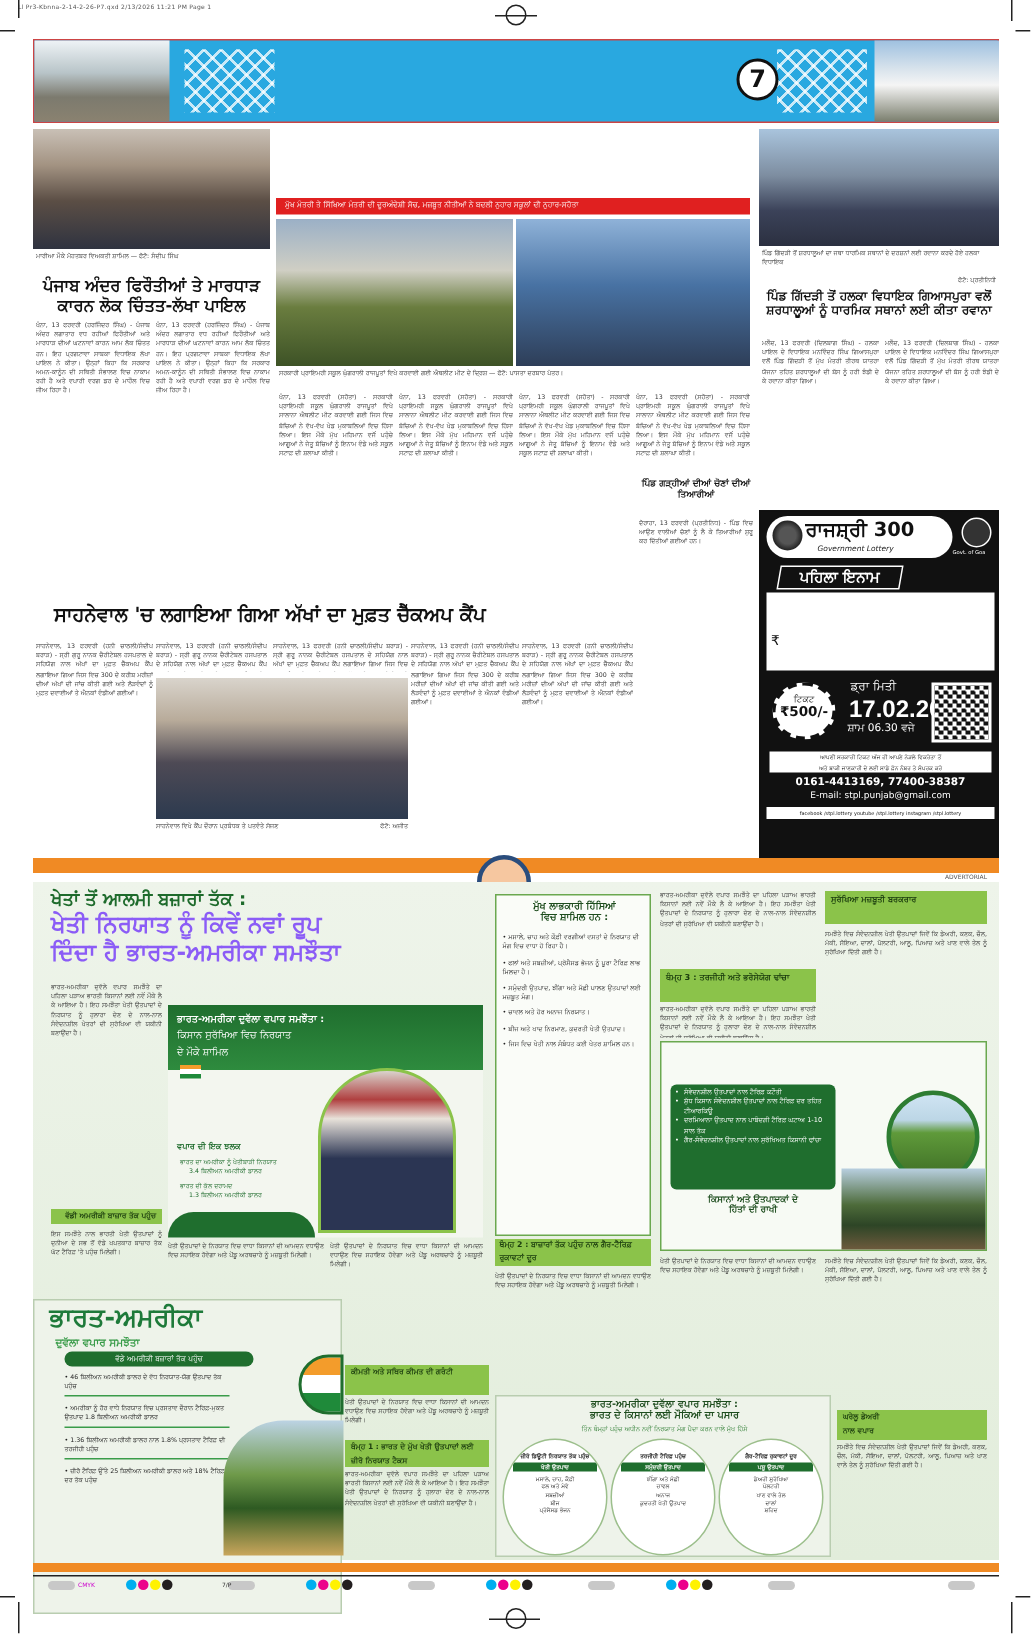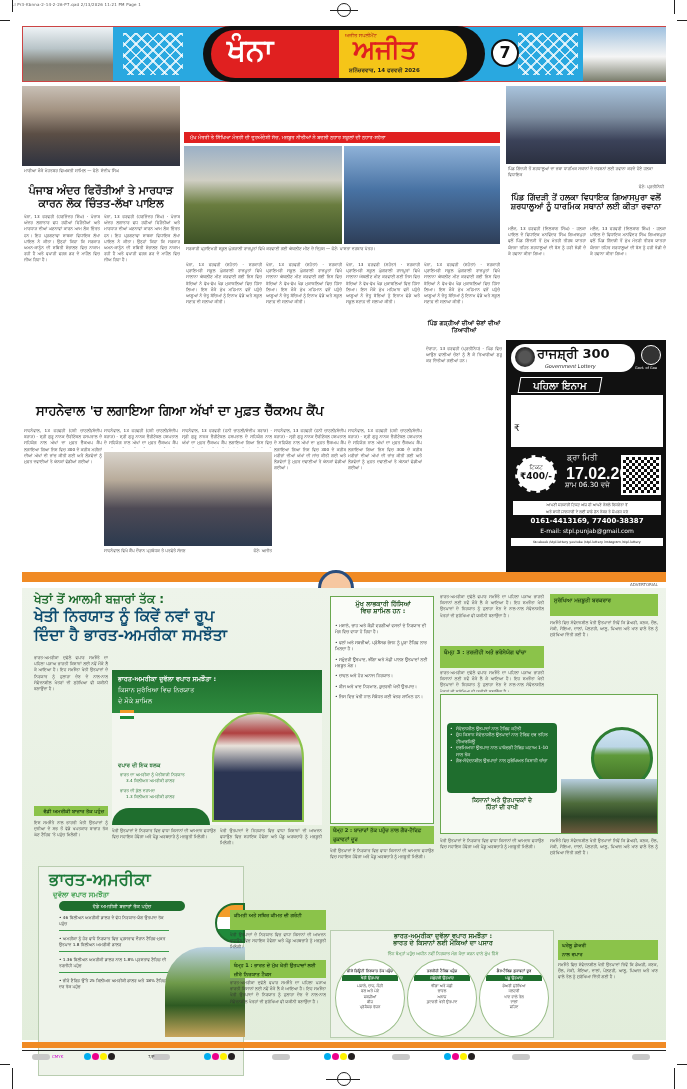--- a/index.html
+++ b/index.html
@@ -31,28 +31,20 @@
 <div class="abs crop" style="left:12px;top:0;width:1px;height:12px"></div>
 <div class="abs crop" style="right:0;top:20px;width:10px;height:1px"></div>
 <div class="abs crop" style="right:12px;top:0;width:1px;height:14px"></div>
 <div class="abs regmark" style="left:337px;top:3px"></div>
 <div class="abs crop" style="left:330px;top:10px;width:28px;height:1px"></div>
 
 <div class="abs" style="left:22px;top:26px;width:644px;height:56px;background:#29a8e0;border:1px solid #c44;">
   <div class="abs photo" style="left:0;top:0;width:90px;height:54px;background:linear-gradient(180deg,#eef3f6 0%,#b8c4c8 40%,#7c7a6e 70%,#8a8270 100%);"></div>
   <div class="abs" style="left:100px;top:6px;width:60px;height:42px;background:repeating-linear-gradient(45deg,transparent 0 6px,rgba(255,255,255,.75) 6px 8px),repeating-linear-gradient(-45deg,transparent 0 6px,rgba(255,255,255,.75) 6px 8px);"></div>
   <div class="abs" style="left:495px;top:6px;width:60px;height:42px;background:repeating-linear-gradient(45deg,transparent 0 6px,rgba(255,255,255,.75) 6px 8px),repeating-linear-gradient(-45deg,transparent 0 6px,rgba(255,255,255,.75) 6px 8px);"></div>
-  <div class="abs" style="left:180px;top:-1px;width:282px;height:56px;border-radius:28px;background:#111;">
-    <div class="abs" style="left:8px;top:4px;width:128px;height:48px;border-radius:24px 0 0 24px;background:#e02020;"></div>
-    <div class="abs" style="left:136px;top:4px;width:128px;height:48px;border-radius:0 24px 24px 0;background:#f5c518;"></div>
-    <div class="abs" style="left:24px;top:6px;font-size:30px;font-weight:bold;color:#fff;font-family:'DejaVu Sans',sans-serif;">ਖੰਨਾ</div>
-    <div class="abs" style="left:142px;top:6px;font-size:5px;color:#b01818;">ਅਜੀਤ ਸਪਲੀਮੈਂਟ</div>
-    <div class="abs" style="left:150px;top:8px;font-size:26px;font-weight:bold;color:#e02020;font-family:'DejaVu Sans',sans-serif;">ਅਜੀਤ</div>
-    <div class="abs" style="left:146px;top:41px;font-size:5.5px;color:#222;font-weight:bold;">ਸ਼ਨਿੱਚਰਵਾਰ, 14 ਫਰਵਰੀ 2026</div>
-  </div>
   <div class="abs" style="left:468px;top:12px;width:28px;height:28px;border-radius:50%;background:#fff;border:2px solid #111;text-align:center;line-height:24px;font-size:16px;font-weight:bold;">
     <span>7</span>
   </div>
   <div class="abs photo" style="left:560px;top:0;width:83px;height:54px;background:linear-gradient(180deg,#9fc1e0 0%,#d8e3ec 35%,#f5f5f5 55%,#7b7f6e 100%);"></div>
 </div>
 
 <div class="abs photo ph-people" style="left:22px;top:86px;width:158px;height:80px;"></div>
 <div class="abs caption" style="left:24px;top:168px;width:156px;">ਮਾਰੀਆ ਮੌਕੇ ਮੋਹਤਬਰ ਵਿਅਕਤੀ ਸ਼ਾਮਿਲ — ਫੋਟੋ: ਸੰਦੀਪ ਸਿੰਘ</div>
 <div class="abs headline" style="left:22px;top:185px;width:158px;font-size:11px;">
   <div>ਪੰਜਾਬ ਅੰਦਰ ਫਿਰੌਤੀਆਂ ਤੇ ਮਾਰਧਾੜ</div>
@@ -95,21 +87,21 @@
   <div class="abs" style="left:134px;top:4px;width:20px;height:20px;border-radius:50%;border:1px solid #fff;background:#333;"></div>
   <div class="abs" style="left:128px;top:25px;font-size:3.5px;color:#fff;">Govt. of Goa</div>
   <div class="abs" style="left:12px;top:36px;width:82px;height:16px;background:#111;border:1px solid #fff;transform:skewX(-10deg);">
     <div style="transform:skewX(10deg);color:#fff;font-size:10px;font-weight:bold;text-align:center;line-height:16px;">ਪਹਿਲਾ ਇਨਾਮ</div>
   </div>
   <div class="abs" style="left:4px;top:54px;width:152px;height:52px;background:#fff;">
     <span class="abs" style="left:3px;top:28px;font-size:9px;">₹</span>
   </div>
   <div class="abs" style="left:8px;top:114px;width:42px;height:38px;border-radius:50%;background:#fff;border:2px dashed #111;text-align:center;">
     <div style="font-size:6px;margin-top:6px;">ਟਿਕਟ</div>
-    <div style="font-size:9px;font-weight:bold;">₹400/-</div>
+    <div style="font-size:9px;font-weight:bold;">₹500/-</div>
   </div>
   <div class="abs" style="left:60px;top:112px;font-size:8px;color:#fff;">ਡ੍ਰਾ ਮਿਤੀ</div>
   <div class="abs" style="left:59px;top:124px;font-size:16px;color:#fff;font-weight:bold;font-family:'Liberation Sans',sans-serif;">17.02.2026</div>
   <div class="abs" style="left:58px;top:140px;font-size:7px;color:#fff;">ਸ਼ਾਮ 06.30 ਵਜੇ</div>
   <div class="abs" style="left:114px;top:114px;width:40px;height:40px;background:repeating-conic-gradient(#111 0 25%,#fff 0 50%) 0 0/6px 6px;border:2px solid #fff;"></div>
   <div class="abs" style="left:6px;top:160px;width:148px;height:14px;background:#fff;font-size:3.8px;line-height:7px;text-align:center;color:#111;">
     <div>ਆਪਣੀ ਸਰਕਾਰੀ ਟਿਕਟ ਅੱਜ ਹੀ ਆਪਣੇ ਨੇੜਲੇ ਵਿਕਰੇਤਾ ਤੋਂ</div>
     <div>ਅਤੇ ਬਾਕੀ ਜਾਣਕਾਰੀ ਦੇ ਲਈ ਸਾਡੇ ਫ਼ੋਨ ਨੰਬਰ ਤੇ ਸੰਪਰਕ ਕਰੋ</div>
   </div>
   <div class="abs" style="left:0;top:176px;width:160px;text-align:center;font-size:7px;color:#fff;font-weight:bold;">0161-4413169, 77400-38387</div>
@@ -126,21 +118,21 @@
 <div class="abs photo ph-group" style="left:104px;top:452px;width:168px;height:94px;"></div>
 <div class="abs caption" style="left:104px;top:548px;width:130px;">ਸਾਹਨੇਵਾਲ ਵਿਖੇ ਕੈਂਪ ਦੌਰਾਨ ਪ੍ਰਬੰਧਕ ਤੇ ਪਤਵੰਤੇ ਸੱਜਣ</div>
 <div class="abs caption" style="left:234px;top:548px;width:38px;text-align:right;">ਫੋਟੋ: ਅਜੀਤ</div>
 
 <div class="abs" style="left:22px;top:572px;width:644px;height:10px;background:#f08a24;"></div>
 <div class="abs" style="left:630px;top:582px;font-size:4px;color:#555;">ADVERTORIAL</div>
 <div class="abs" style="left:318px;top:570px;width:36px;height:36px;border-radius:50%;background:#f6c7a0;border:3px solid #2a4d7d;"></div>
 <div class="abs box-green" style="left:22px;top:588px;width:644px;height:452px;background:linear-gradient(180deg,#eef4ea 0%,#e2eddb 100%);"></div>
 
 <div class="abs" style="left:34px;top:592px;font-size:12px;font-weight:bold;color:#1e6b2c;">ਖੇਤਾਂ ਤੋਂ ਆਲਮੀ ਬਜ਼ਾਰਾਂ ਤੱਕ :</div>
-<div class="abs" style="left:34px;top:607px;width:300px;font-size:15.5px;font-weight:bold;color:#0c4a6e;line-height:19px;">
+<div class="abs" style="left:34px;top:607px;width:300px;font-size:15.5px;font-weight:bold;color:#8b5cf6;line-height:19px;">
   <div>ਖੇਤੀ ਨਿਰਯਾਤ ਨੂੰ ਕਿਵੇਂ ਨਵਾਂ ਰੂਪ</div>
   <div>ਦਿੰਦਾ ਹੈ ਭਾਰਤ-ਅਮਰੀਕਾ ਸਮਝੌਤਾ</div>
 </div>
 
 <div class="abs txtblock" style="left:34px;top:655px;width:74px;height:150px;">ਭਾਰਤ-ਅਮਰੀਕਾ ਦੁਵੱਲੇ ਵਪਾਰ ਸਮਝੌਤੇ ਦਾ ਪਹਿਲਾ ਪੜਾਅ ਭਾਰਤੀ ਕਿਸਾਨਾਂ ਲਈ ਨਵੇਂ ਮੌਕੇ ਲੈ ਕੇ ਆਇਆ ਹੈ। ਇਹ ਸਮਝੌਤਾ ਖੇਤੀ ਉਤਪਾਦਾਂ ਦੇ ਨਿਰਯਾਤ ਨੂੰ ਹੁਲਾਰਾ ਦੇਣ ਦੇ ਨਾਲ-ਨਾਲ ਸੰਵੇਦਨਸ਼ੀਲ ਖੇਤਰਾਂ ਦੀ ਸੁਰੱਖਿਆ ਵੀ ਯਕੀਨੀ ਬਣਾਉਂਦਾ ਹੈ।</div>
 <div class="abs limebar" style="left:34px;top:806px;width:74px;height:10px;font-size:5px;font-weight:bold;line-height:10px;text-align:right;padding-right:4px;">
   <span>ਵੱਡੀ ਅਮਰੀਕੀ ਬਾਜ਼ਾਰ ਤੱਕ ਪਹੁੰਚ</span>
 </div>
 <div class="abs txtblock" style="left:34px;top:820px;width:74px;height:44px;">ਇਸ ਸਮਝੌਤੇ ਨਾਲ ਭਾਰਤੀ ਖੇਤੀ ਉਤਪਾਦਾਂ ਨੂੰ ਦੁਨੀਆ ਦੇ ਸਭ ਤੋਂ ਵੱਡੇ ਖਪਤਕਾਰ ਬਾਜ਼ਾਰ ਤੱਕ ਘੱਟ ਟੈਰਿਫ਼ 'ਤੇ ਪਹੁੰਚ ਮਿਲੇਗੀ।</div>
 
@@ -205,21 +197,21 @@
     <div>ਕਿਸਾਨਾਂ ਅਤੇ ਉਤਪਾਦਕਾਂ ਦੇ</div>
     <div>ਹਿੱਤਾਂ ਦੀ ਰਾਖੀ</div>
   </div>
   <div class="abs" style="left:150px;top:32px;width:62px;height:62px;border-radius:50%;background:linear-gradient(180deg,#cfe4f2 0%,#bcd6e6 30%,#5f9a3a 45%,#3d6d25 100%);border:3px solid #2e7d32;"></div>
   <div class="abs" style="left:120px;top:84px;width:96px;height:54px;background:linear-gradient(180deg,#b8cfe0 0%,#4d6b3a 45%,#2d4526 70%,#6d5a3d 100%);"></div>
 </div>
 
 <div class="abs txtblock" style="left:440px;top:838px;width:104px;height:86px;">ਖੇਤੀ ਉਤਪਾਦਾਂ ਦੇ ਨਿਰਯਾਤ ਵਿਚ ਵਾਧਾ ਕਿਸਾਨਾਂ ਦੀ ਆਮਦਨ ਵਧਾਉਣ ਵਿਚ ਸਹਾਇਕ ਹੋਵੇਗਾ ਅਤੇ ਪੇਂਡੂ ਅਰਥਚਾਰੇ ਨੂੰ ਮਜ਼ਬੂਤੀ ਮਿਲੇਗੀ।</div>
 <div class="abs txtblock" style="left:550px;top:838px;width:108px;height:100px;">ਸਮਝੌਤੇ ਵਿਚ ਸੰਵੇਦਨਸ਼ੀਲ ਖੇਤੀ ਉਤਪਾਦਾਂ ਜਿਵੇਂ ਕਿ ਡੇਅਰੀ, ਕਣਕ, ਚੌਲ, ਮੱਕੀ, ਸੋਇਆ, ਦਾਲਾਂ, ਪੋਲਟਰੀ, ਆਲੂ, ਪਿਆਜ਼ ਅਤੇ ਖਾਣ ਵਾਲੇ ਤੇਲ ਨੂੰ ਸੁਰੱਖਿਆ ਦਿੱਤੀ ਗਈ ਹੈ।</div>
 
-<div class="abs" style="left:22px;top:866px;width:206px;height:210px;background:#eef3ea;border:1px solid #b9cdb0;margin-left:16px;">
+<div class="abs" style="left:22px;top:866px;width:206px;height:210px;background:#eef3ea;border:1px solid #b9cdb0;">
   <div class="abs" style="left:10px;top:2px;font-size:17px;font-weight:bold;color:#1e7a3a;">ਭਾਰਤ-ਅਮਰੀਕਾ</div>
   <div class="abs" style="left:14px;top:24px;font-size:7px;font-weight:bold;color:#3a9c4a;">ਦੁਵੱਲਾ ਵਪਾਰ ਸਮਝੌਤਾ</div>
   <div class="abs" style="left:20px;top:34px;width:126px;height:10px;border-radius:5px;background:#1f6e2e;color:#fff;font-size:5px;line-height:10px;text-align:center;">
     <span>ਵੱਡੇ ਅਮਰੀਕੀ ਬਜ਼ਾਰਾਂ ਤੱਕ ਪਹੁੰਚ</span>
   </div>
   <div class="abs" style="left:20px;top:48px;width:110px;font-size:4.2px;line-height:6px;color:#222;">
     <div style="margin-bottom:5px;border-bottom:1px solid #3a9c4a;padding-bottom:3px;">• <span>46 ਬਿਲੀਅਨ ਅਮਰੀਕੀ ਡਾਲਰ ਦੇ ਵੱਧ ਨਿਰਯਾਤ-ਯੋਗ ਉਤਪਾਦ ਤੱਕ ਪਹੁੰਚ</span></div>
     <div style="margin-bottom:5px;border-bottom:1px solid #3a9c4a;padding-bottom:3px;">• <span>ਅਮਰੀਕਾ ਨੂੰ ਹੋਰ ਵਾਧੇ ਨਿਰਯਾਤ ਵਿਚ ਪ੍ਰਸਤਾਵ ਦੌਰਾਨ ਟੈਰਿਫ਼-ਮੁਕਤ ਉਤਪਾਦ 1.8 ਬਿਲੀਅਨ ਅਮਰੀਕੀ ਡਾਲਰ</span></div>
     <div style="margin-bottom:5px;border-bottom:1px solid #3a9c4a;padding-bottom:3px;">• <span>1.36 ਬਿਲੀਅਨ ਅਮਰੀਕੀ ਡਾਲਰ ਨਾਲ 1.8% ਪ੍ਰਸਤਾਵ ਟੈਰਿਫ਼ ਦੀ ਤਰਜੀਹੀ ਪਹੁੰਚ</span></div>
     <div>• <span>ਜ਼ੀਰੋ ਟੈਰਿਫ਼ ਉੱਤੇ 25 ਬਿਲੀਅਨ ਅਮਰੀਕੀ ਡਾਲਰ ਅਤੇ 18% ਟੈਰਿਫ਼ ਦਰ ਤੱਕ ਪਹੁੰਚ</span></div>

